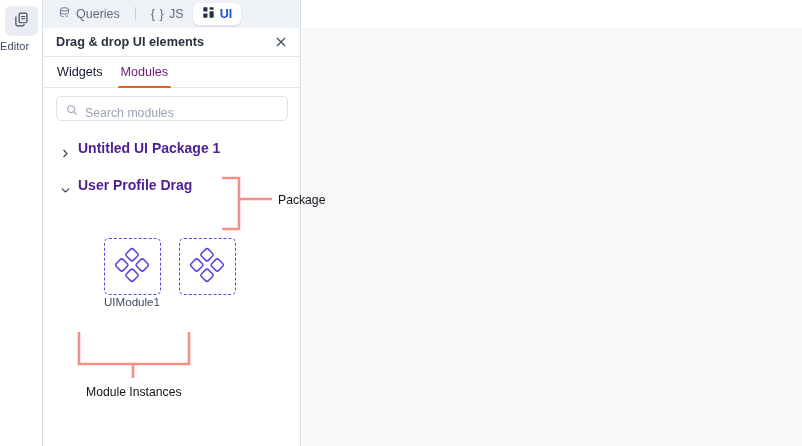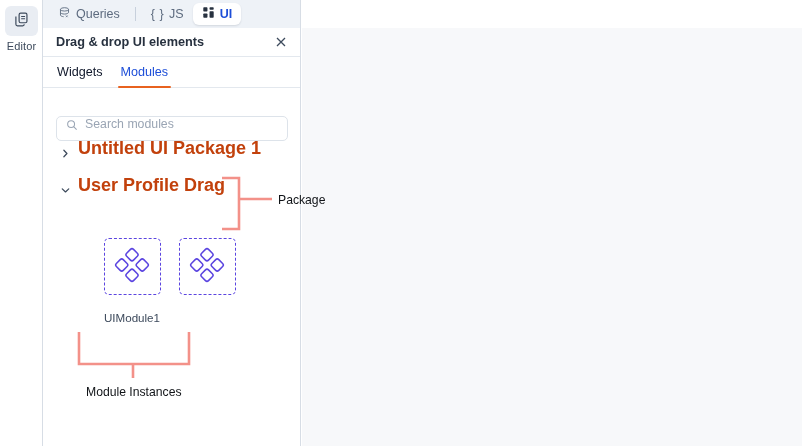--- a/index.html
+++ b/index.html
@@ -28,21 +28,20 @@
   }
   .rail-btn {
     position: absolute; left: 5px; top: 6px;
     width: 33px; height: 30px;
     background: #e9edf3;
     border-radius: 6px;
     display: flex; align-items: center; justify-content: center;
   }
   .rail-label {
     position: absolute; left: 0; top: 40px; width: 43px;
-    text-align: center;
     font-size: 11px; color: #3d4a5c; letter-spacing: .1px;
   }
 
   
   .panel {
     position: absolute; left: 43px; top: 0;
     width: 258px; height: 446px;
     background: #ffffff;
     border-right: 1px solid #d7dde5;
   }
@@ -82,65 +81,65 @@
   .subtabs {
     position: absolute; left: 0; top: 57px; right: 0; height: 31px;
     border-bottom: 1px solid #e3e8ee;
     display: flex; align-items: flex-end; padding-left: 5px;
   }
   .subtab {
     position: relative;
     padding: 0 9px 8px 9px;
     font-size: 12.6px; color: #0f172a;
   }
-  .subtab.active { color: #1d4ed8; font-weight: 500; }
+  .subtab.active { color: #701a75; font-weight: 500; }
   .subtab.active::after {
     content: ""; position: absolute; left: 6px; right: 6px; bottom: -1px;
     height: 2.5px; background: #e8621f; border-radius: 2px;
   }
 
   
   .search-wrap {
-    position: absolute; left: 13px; top: 116px;
+    position: absolute; left: 13px; top: 96px;
     width: 232px; height: 25px;
     border: 1px solid #dde3ea; border-radius: 5px;
-    display: flex; align-items: flex-start; gap: 7px;
+    display: flex; align-items: flex-end; gap: 7px;
     padding: 0 9px;
     background: #ffffff;
   }
   .search-input {
     border: none; outline: none; background: transparent;
     font-family: "Liberation Sans", sans-serif;
     font-size: 12.3px; color: #27313f; width: 100%;
   }
   .search-input::placeholder { color: #9aa5b4; }
 
   
   .tree { position: absolute; left: 13px; top: 135px; width: 232px; }
   .tree-row {
     display: flex; align-items: center; gap: 8px;
     height: 26px; margin-bottom: 11px;
     padding-left: 5px;
   }
-  .tree-label { font-size: 18px; font-weight: 700; color: #c2410c; }
+  .tree-label { font-size: 14px; font-weight: 700; color: #4c1d95; }
   .chev { width: 9px; height: 9px; flex: 0 0 9px; }
 
   
   .mod-grid {
     position: absolute; left: 58px; top: 238px;
     display: flex; gap: 13px;
   }
   .mod-cell { width: 62px; }
   .mod-box {
     width: 57px; height: 57px; margin: 0 auto;
     border: 1.6px dashed #5b45e0; border-radius: 5px;
     display: flex; align-items: center; justify-content: center;
   }
   .mod-name {
-    margin-top: 16px; text-align: center;
+    margin-top: 0; text-align: center;
     font-size: 11.6px; color: #3d4a5c; line-height: 14px;
     word-break: break-all;
   }
 
   
   .anno { position: absolute; left: 0; top: 0; width: 802px; height: 446px; pointer-events: none; }
   .anno-text {
     position: absolute;
     font-size: 12.2px; color: #111418;
     white-space: nowrap;

